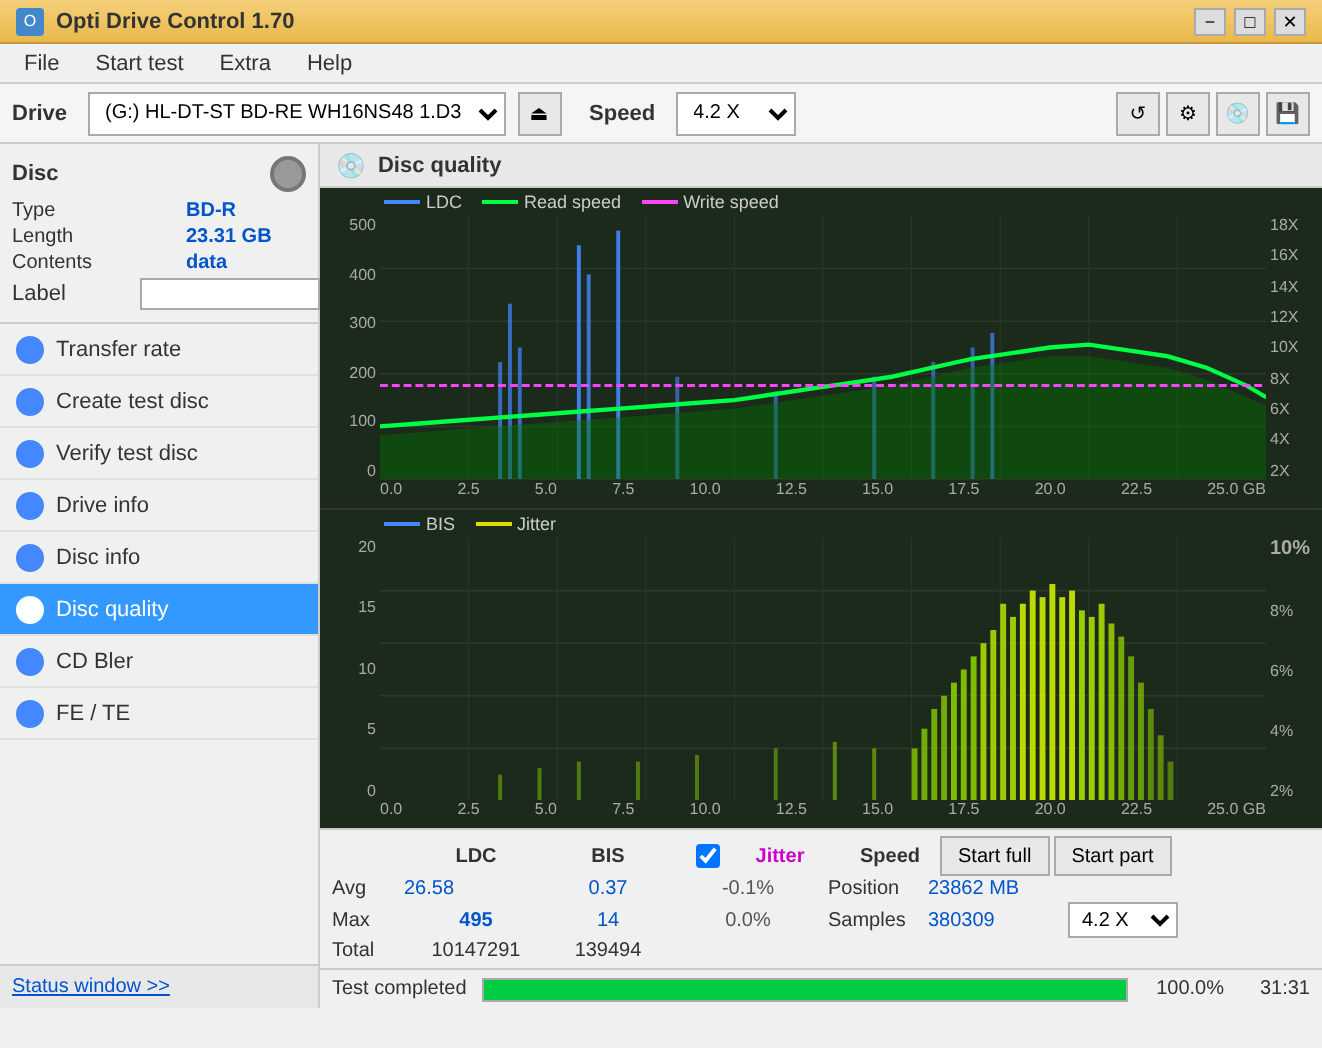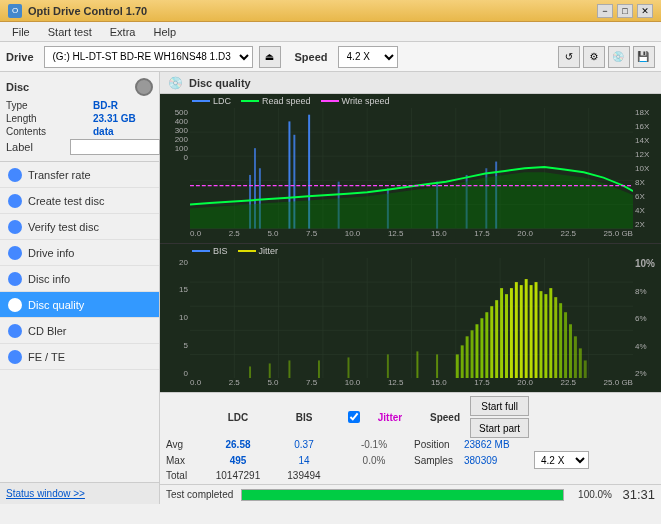--- a/index.html
+++ b/index.html
@@ -152,21 +152,21 @@
       height: 20px;
       display: flex;
       align-items: center;
       padding: 0 6px;
       gap: 8px;
     }
     .status-text { font-size: 10px; color: #333; white-space: nowrap; }
     .progress-bar-bg { flex: 1; height: 12px; background: #ddd; border: 1px solid #aaa; }
     .progress-bar-fill { height: 100%; background: #00cc44; }
     .progress-pct { font-size: 10px; color: #333; width: 40px; text-align: right; }
-    .time-text { font-size: 13px; color: #333; width: 35px; text-align: right; }
+    .time-text { font-size: 10px; color: #333; width: 35px; text-align: right; }
   </style>
 </head>
 <body>
 
 <div class="title-bar">
   <div class="title-bar-left">
     <div class="title-bar-icon">O</div>
     <span class="title-bar-text">Opti Drive Control 1.70</span>
   </div>
   <div class="title-bar-controls">
@@ -286,21 +286,21 @@
           <div style="display:flex;align-items:center;gap:3px;">
             <div style="width:18px;height:2px;background:#00ff44;"></div>
             <span style="font-size:9px;color:#ccc;">Read speed</span>
           </div>
           <div style="display:flex;align-items:center;gap:3px;">
             <div style="width:18px;height:2px;background:#ff44ff;"></div>
             <span style="font-size:9px;color:#ccc;">Write speed</span>
           </div>
         </div>
 
-        <div style="position:absolute;top:14px;left:0;width:30px;bottom:14px;display:flex;flex-direction:column;justify-content:flex-start;align-items:flex-end;padding:0 2px;">
+        <div style="position:absolute;top:14px;left:0;width:30px;bottom:14px;display:flex;flex-direction:column;justify-content:space-between;align-items:flex-end;padding:0 2px;">
           <span style="font-size:8px;color:#aaa;">500</span>
           <span style="font-size:8px;color:#aaa;">400</span>
           <span style="font-size:8px;color:#aaa;">300</span>
           <span style="font-size:8px;color:#aaa;">200</span>
           <span style="font-size:8px;color:#aaa;">100</span>
           <span style="font-size:8px;color:#aaa;">0</span>
         </div>
 
         <div style="position:absolute;top:14px;right:0;width:28px;bottom:14px;display:flex;flex-direction:column;justify-content:space-between;align-items:flex-start;padding:0 2px;">
           <span style="font-size:8px;color:#aaa;">18X</span>
@@ -470,29 +470,29 @@
     <div style="background:#f0f0f0;border-top:1px solid #ccc;padding:3px 6px;">
 
       <div style="display:flex;align-items:center;gap:0;margin-bottom:1px;">
         <div style="width:36px;"></div>
         <div style="width:72px;text-align:center;font-size:10px;font-weight:bold;color:#333;">LDC</div>
         <div style="width:60px;text-align:center;font-size:10px;font-weight:bold;color:#333;">BIS</div>
         <div style="width:14px;"></div>
         <input type="checkbox" checked="" style="width: 12px; height: 12px;">
         <div style="width:60px;text-align:center;font-size:10px;font-weight:bold;color:#cc00cc;">Jitter</div>
         <div style="width:50px;text-align:center;font-size:10px;font-weight:bold;color:#333;">Speed</div>
-        <div style="display:flex;flex-direction:column;gap:2px;justify-content:center;">
+        <div style="display:flex;flex-direction:row;gap:2px;justify-content:center;">
           <button class="action-btn">Start full</button>
           <button class="action-btn">Start part</button>
         </div>
       </div>
 
       <div style="display:flex;align-items:center;margin-bottom:1px;">
         <div style="width:36px;font-size:10px;color:#333;">Avg</div>
-        <div style="width:72px;text-align:center;font-size:10px;color:#0055cc;font-weight:bold;">26.58</div>
+        <div style="width:72px;text-align:left;font-size:10px;color:#0055cc;font-weight:normal;">26.58</div>
         <div style="width:60px;text-align:center;font-size:10px;color:#0055cc;">0.37</div>
         <div style="width:80px;text-align:center;font-size:10px;color:#555;">-0.1%</div>
         <div style="width:50px;font-size:10px;color:#333;">Position</div>
         <div style="width:70px;font-size:10px;color:#0055cc;">23862 MB</div>
       </div>
 
       <div style="display:flex;align-items:center;margin-bottom:1px;">
         <div style="width:36px;font-size:10px;color:#333;">Max</div>
         <div style="width:72px;text-align:center;font-size:10px;color:#0055cc;font-weight:bold;">495</div>
         <div style="width:60px;text-align:center;font-size:10px;color:#0055cc;">14</div>

